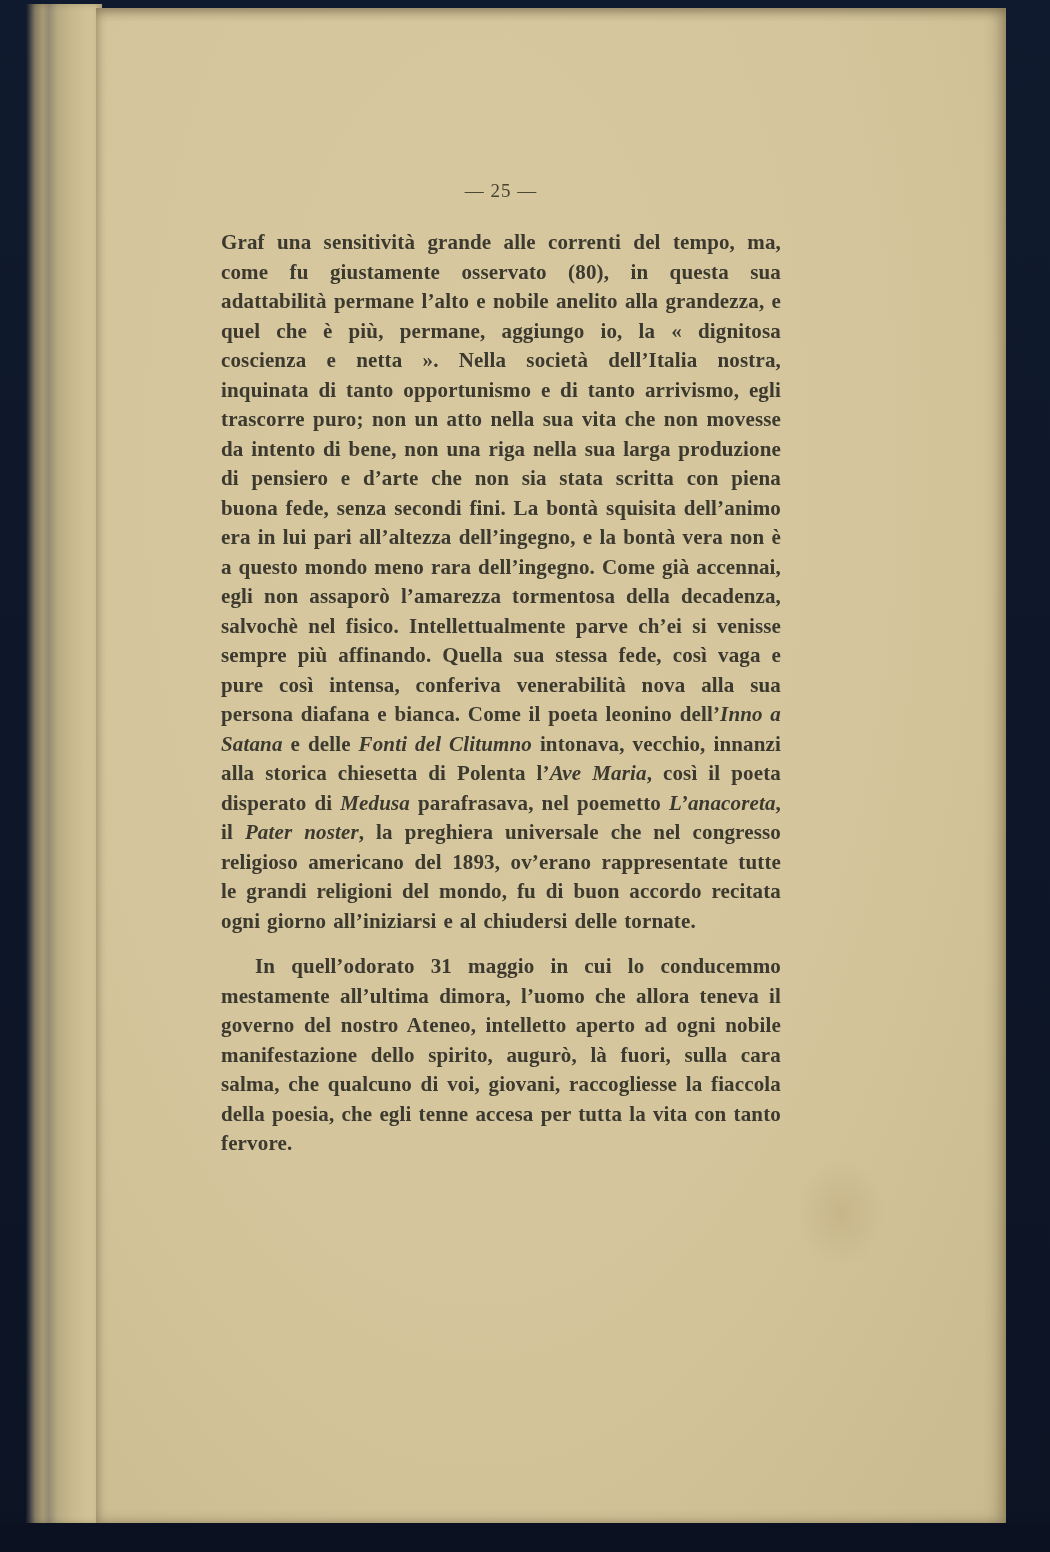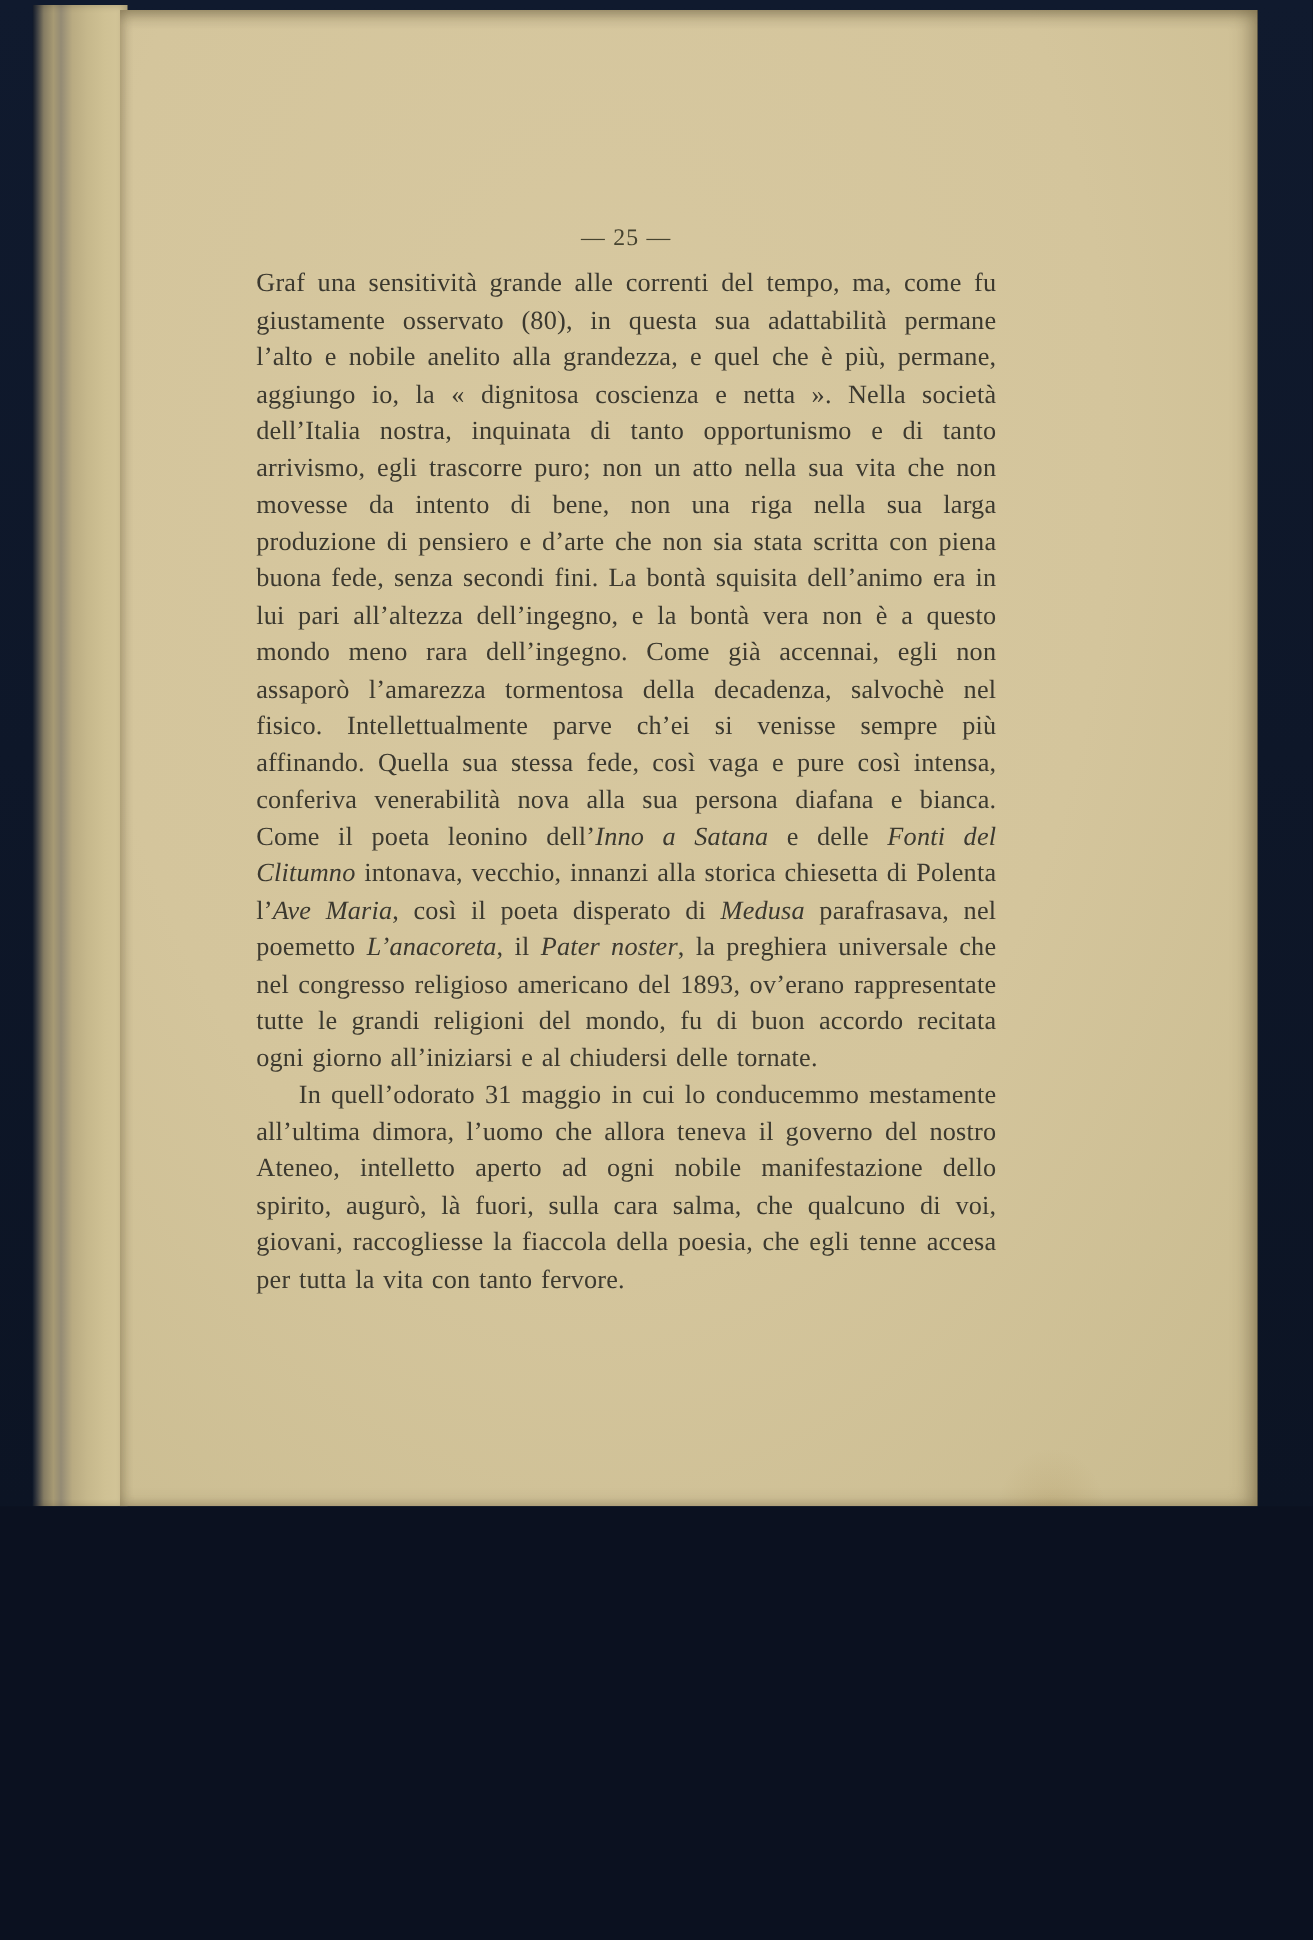--- a/index.html
+++ b/index.html
@@ -4,21 +4,21 @@
 <style>
   html, body { margin: 0; padding: 0; }
   body {
     width: 1050px; height: 1552px;
     background: #0b1120;
     font-family: "Liberation Serif", serif;
     overflow: hidden;
   }
   .scan {
     position: relative;
-    width: 1050px; height: 1205px;
+    width: 1050px; height: 1523px;
     overflow: hidden;
     background: linear-gradient(180deg, var(--background, #101a2e) 0%, #0c1424 100%);
   }
   
   .page-edges {
     position: absolute;
     left: 26px; top: 4px; bottom: 0;
     width: 76px;
     background: linear-gradient(90deg,
       #111a2b 0%,
@@ -62,21 +62,21 @@
     position: absolute;
     left: 109px; top: 204px;
     width: 592px;
     color: var(--ink, #3c392f);
     font-size: 21px;
     line-height: 29.5px;
     text-align: justify;
     letter-spacing: 0.15px;
     word-spacing: 1.5px;
   }
-  .para { margin: 0; }
+  .para { margin: 16px; font-weight: bold; }
   .para.indent { text-indent: 34px; }
   .para em { font-style: italic; }
 </style>
 </head>
 <body>
 
 <div class="scan">
   <div class="page-edges"></div>
   <div class="page">
     <div class="paper-stain"></div>

